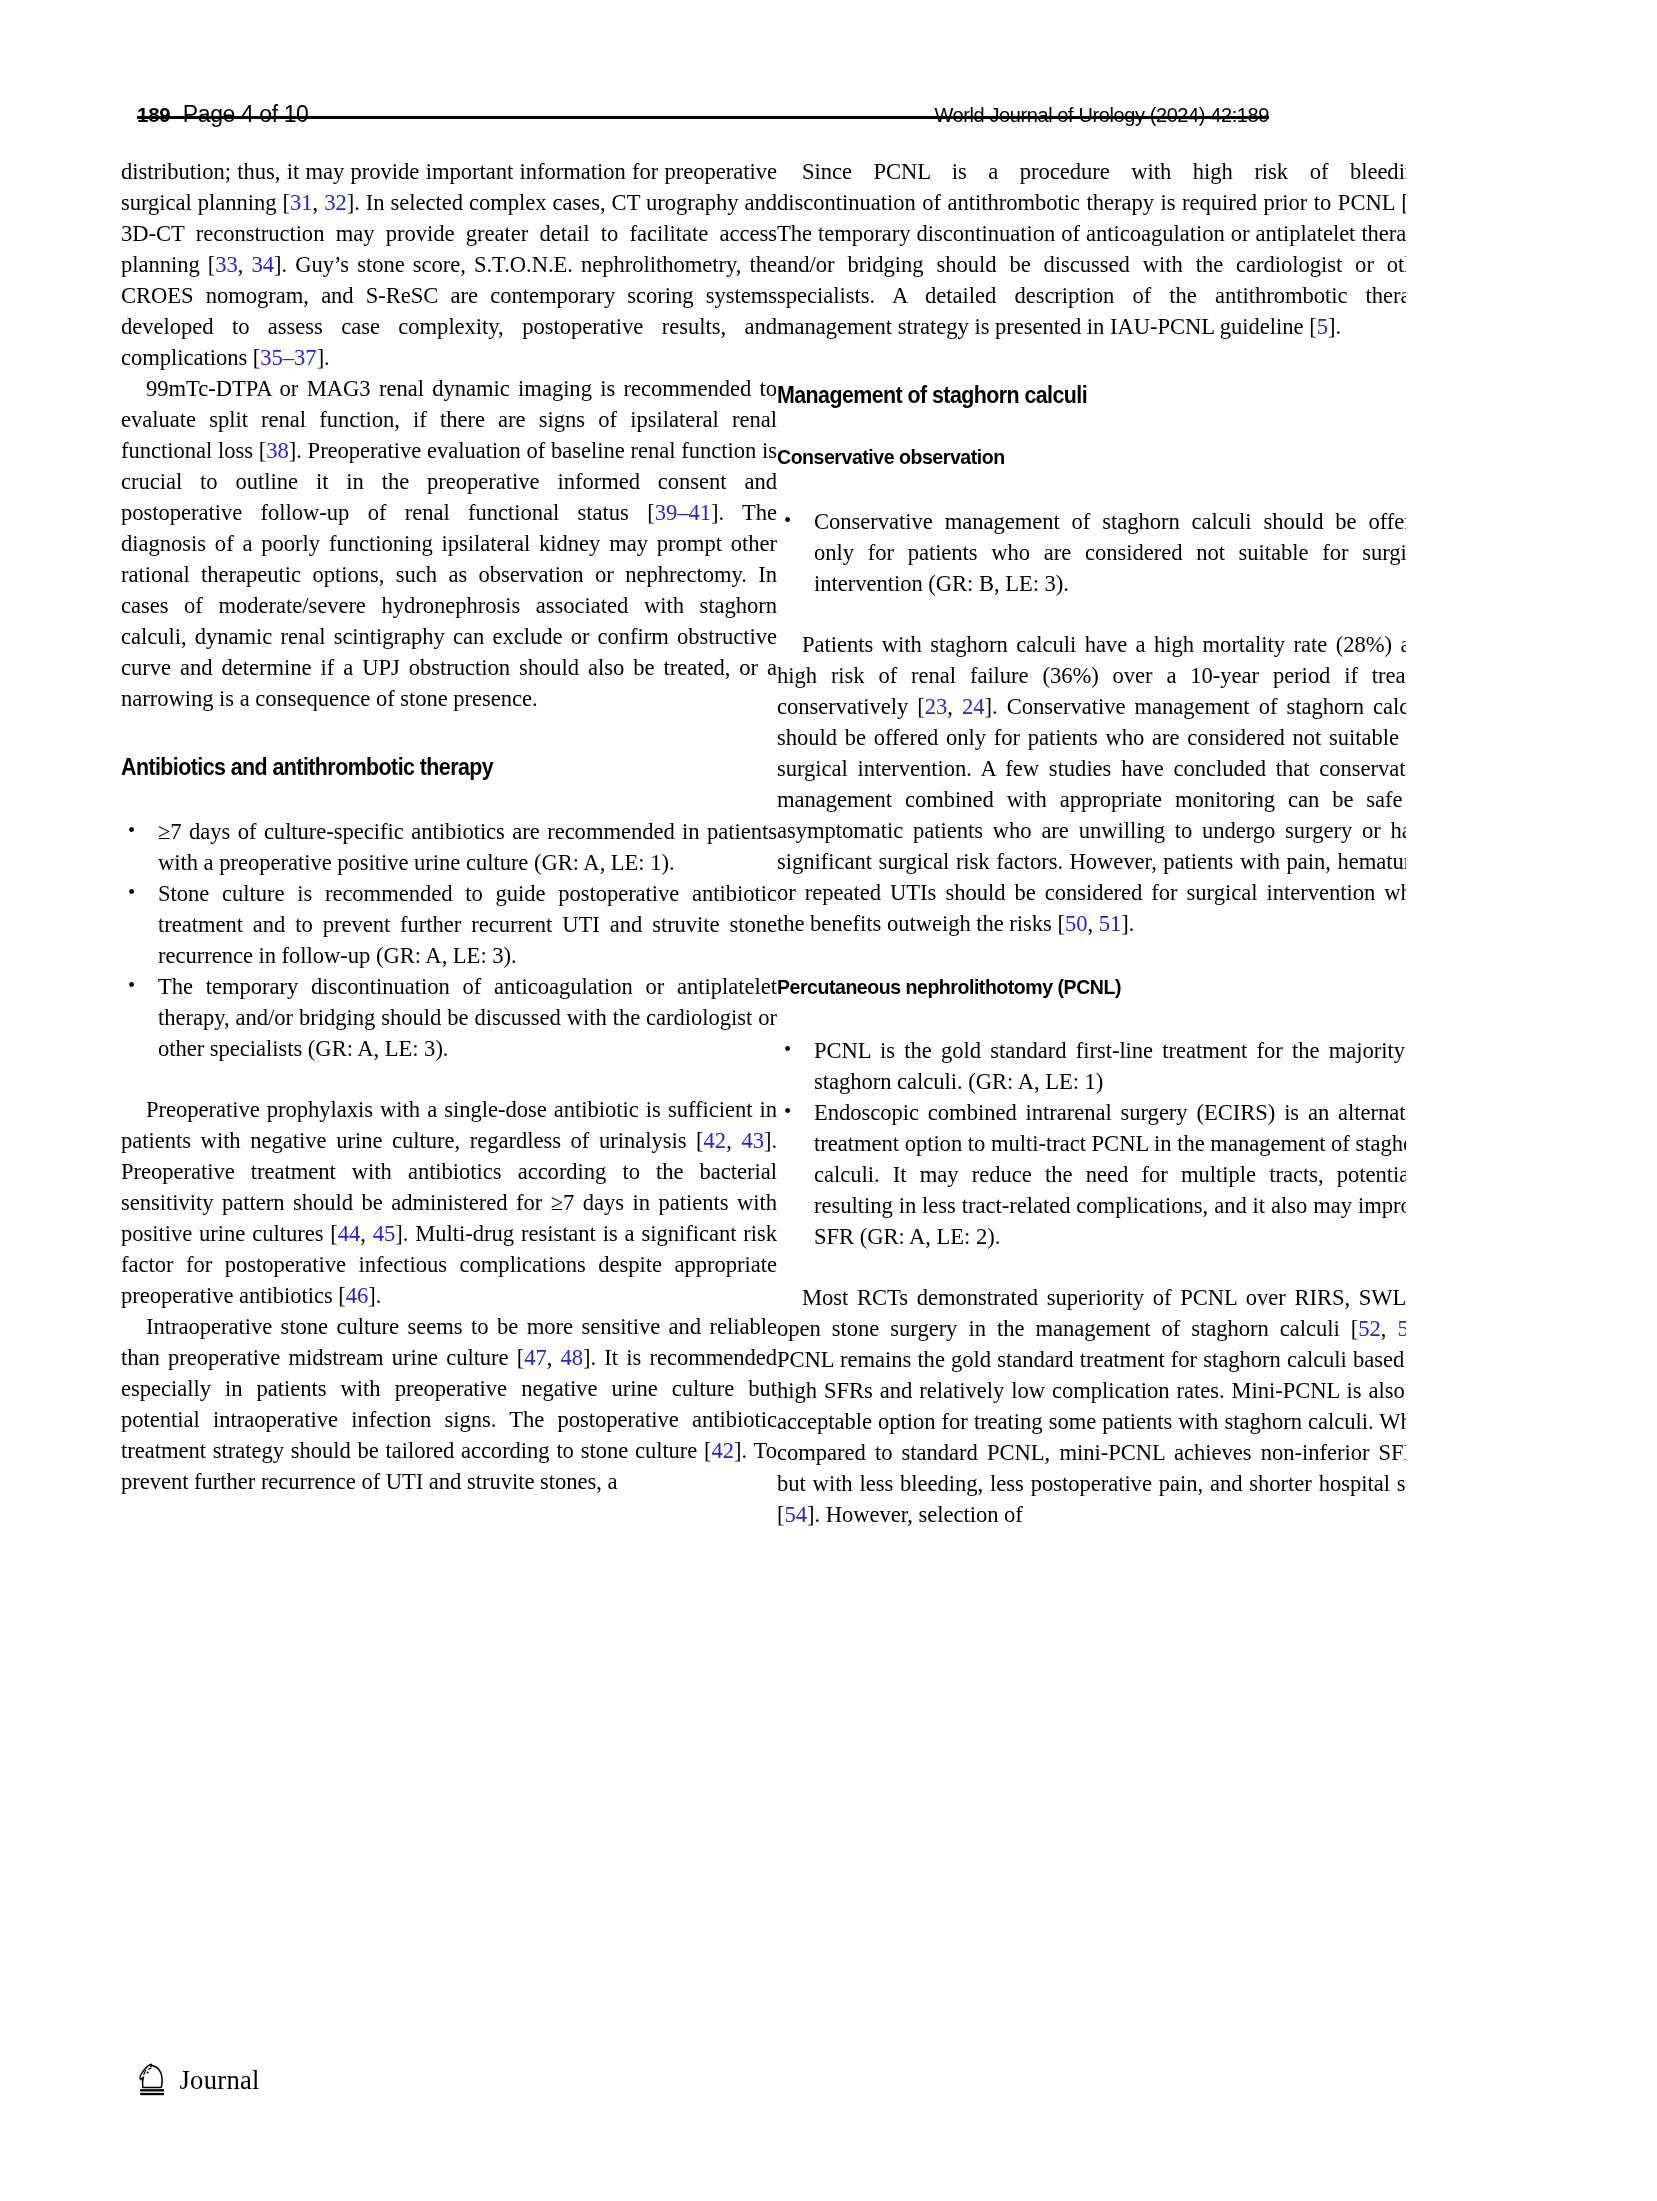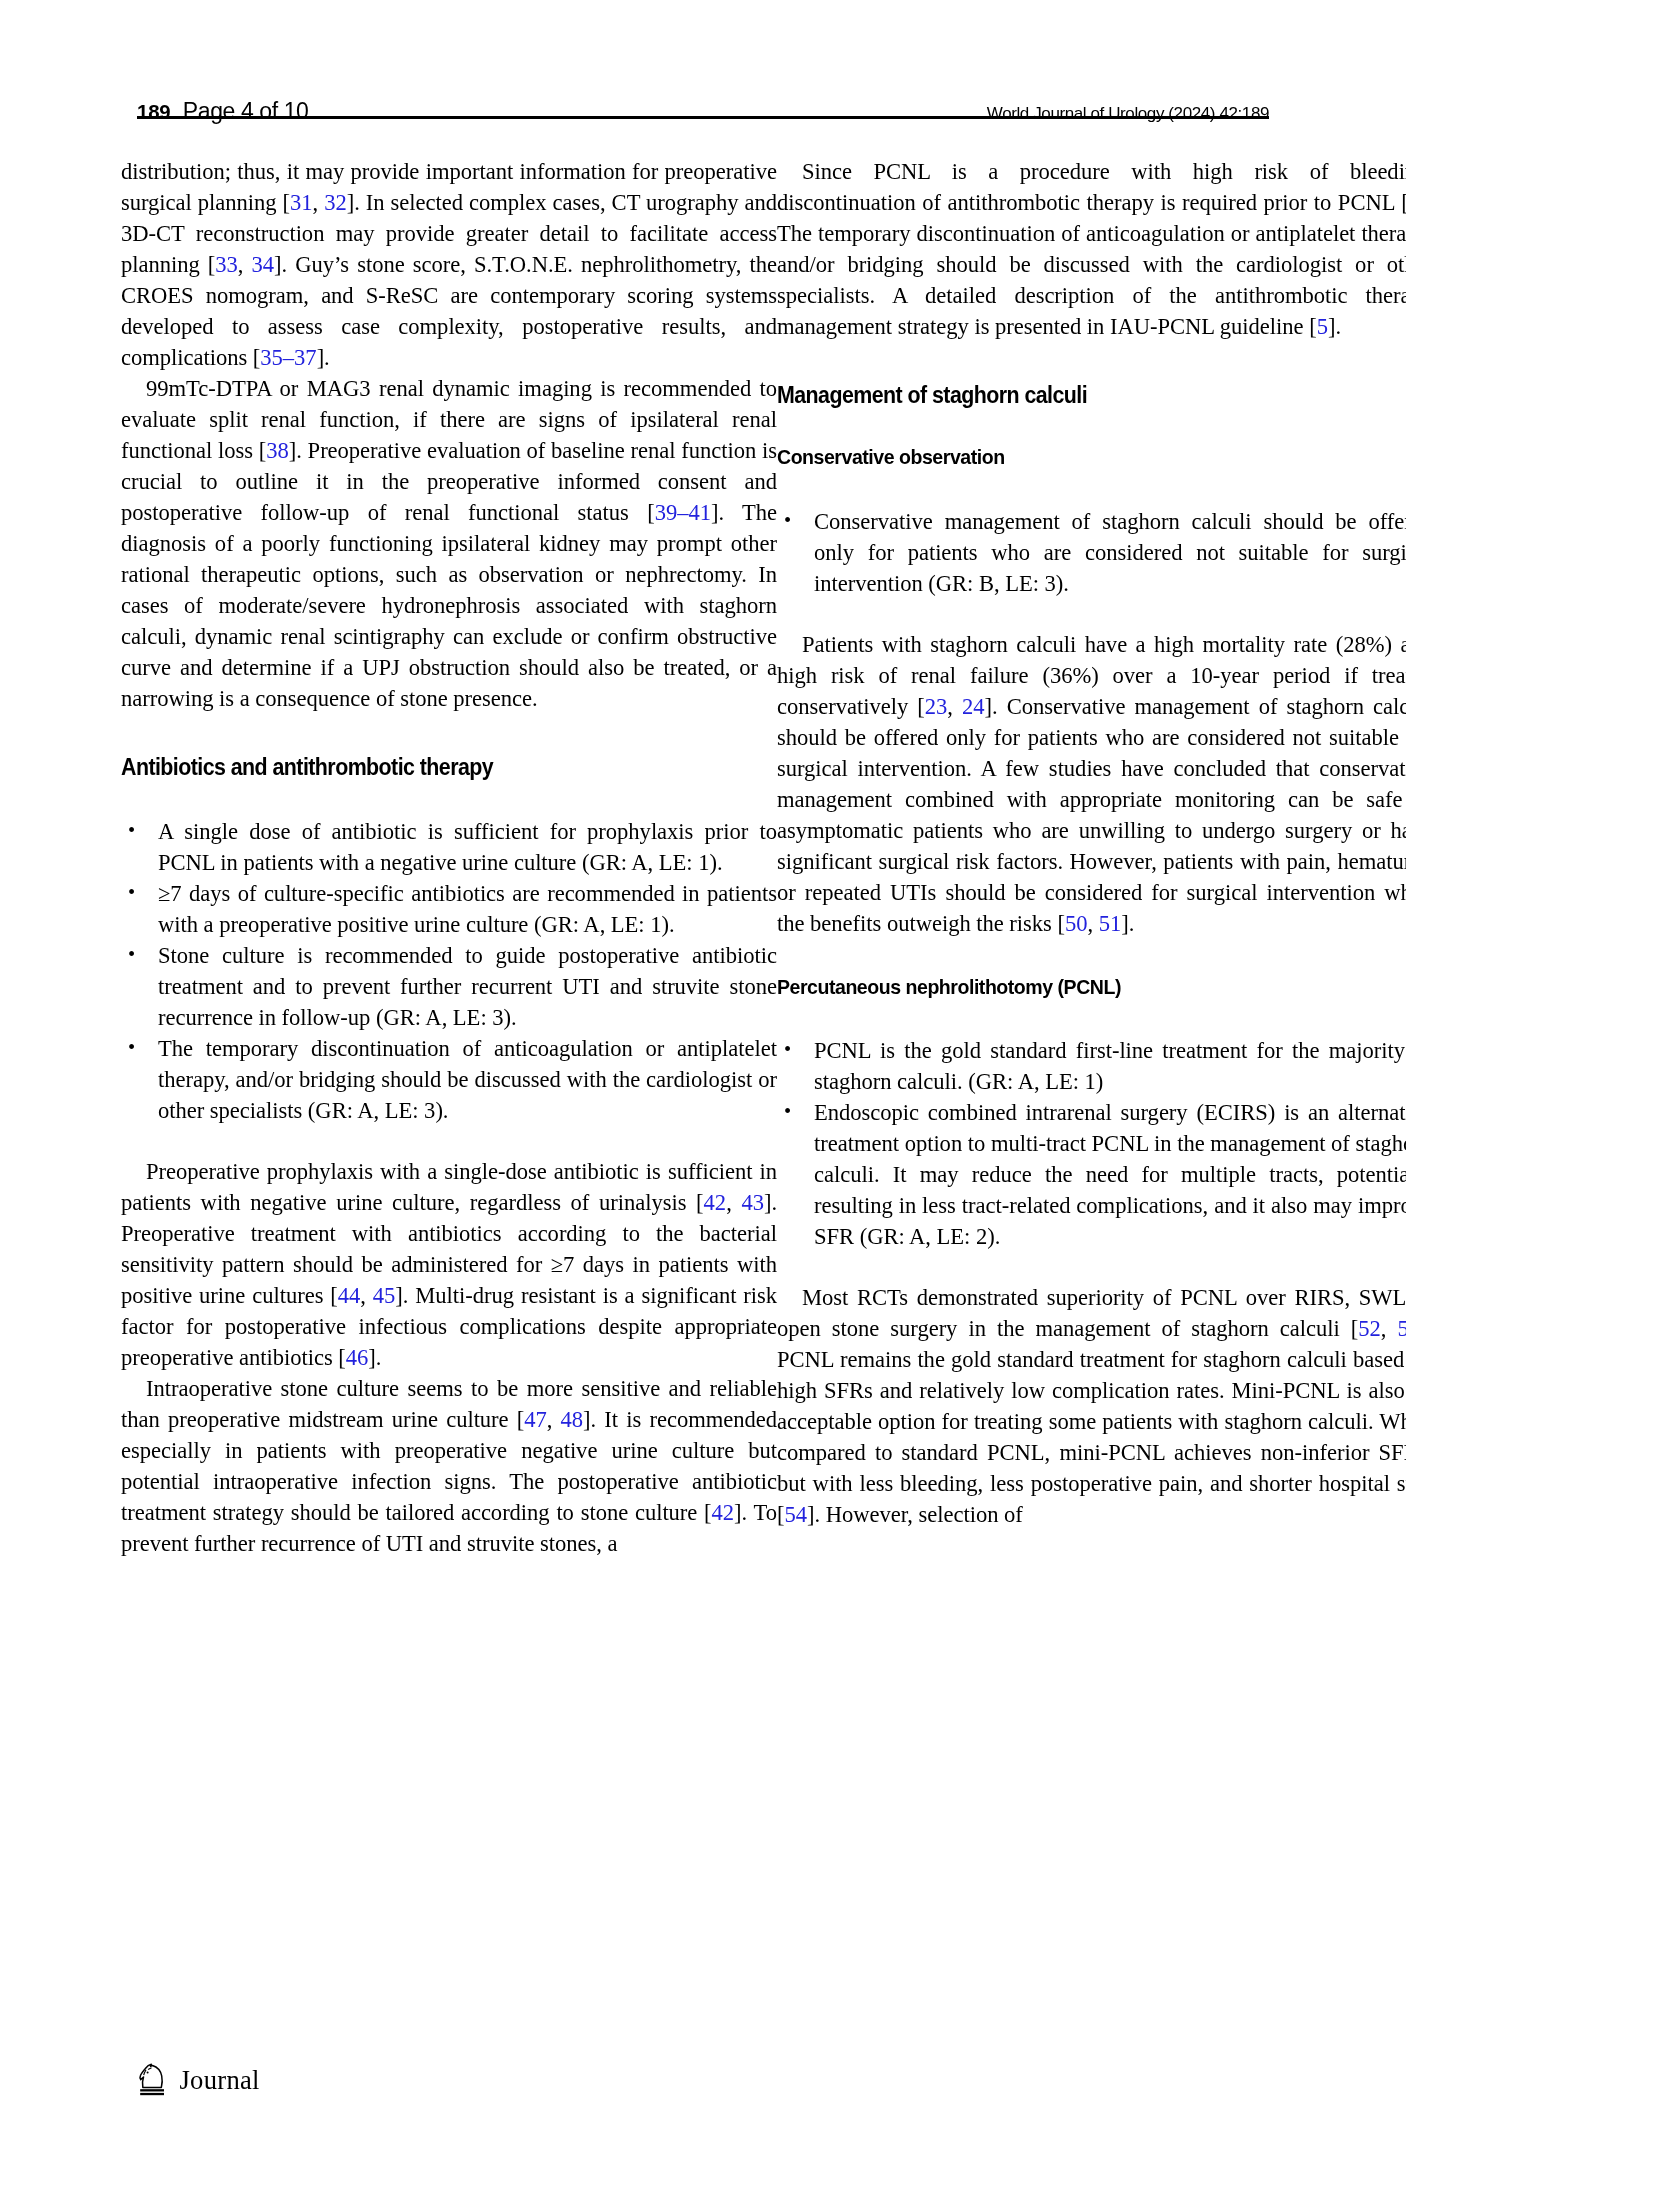--- a/index.html
+++ b/index.html
@@ -40,21 +40,21 @@
   .runhead-artno {
     font-weight: bold;
     font-size: 20.4px;
     letter-spacing: -0.2px;
   }
   .runhead-pageof {
     font-size: 23px;
     letter-spacing: -0.4px;
   }
   .runhead-right {
-    font-size: 17px;
+    font-size: 20px;
     letter-spacing: -0.4px;
     white-space: nowrap;
     margin-top: 28px;
   }
   .rule {
     position: absolute;
     left: 137px;
     right: 137px;
     top: 116px;
     height: 2.7px;
@@ -171,21 +171,20 @@
 
     <div class="col">
 
       <p class="body"><span>distribution; thus, it may provide important information for preoperative surgical planning [</span><span class="cite">31</span><span>, </span><span class="cite">32</span><span>]. In selected complex cases, CT urography and 3D-CT reconstruction may provide greater detail to facilitate access planning [</span><span class="cite">33</span><span>, </span><span class="cite">34</span><span>]. Guy’s stone score, S.T.O.N.E. nephrolithometry, the CROES nomogram, and S-ReSC are contemporary scoring systems developed to assess case complexity, postoperative results, and complications [</span><span class="cite">35–37</span><span>].</span></p>
 
       <p class="body indent"><span>99mTc-DTPA or MAG3 renal dynamic imaging is recommended to evaluate split renal function, if there are signs of ipsilateral renal functional loss [</span><span class="cite">38</span><span>]. Preoperative evaluation of baseline renal function is crucial to outline it in the preoperative informed consent and postoperative follow-up of renal functional status [</span><span class="cite">39–41</span><span>]. The diagnosis of a poorly functioning ipsilateral kidney may prompt other rational therapeutic options, such as observation or nephrectomy. In cases of moderate/severe hydronephrosis associated with staghorn calculi, dynamic renal scintigraphy can exclude or confirm obstructive curve and determine if a UPJ obstruction should also be treated, or a narrowing is a consequence of stone presence.</span></p>
 
       <h2 class="sec">Antibiotics and antithrombotic therapy</h2>
 
       <ul class="bullets">
-        <li>A single dose of antibiotic is sufficient for prophylaxis prior to PCNL in patients with a negative urine culture (GR: A, LE: 1).</li>
         <li>≥7 days of culture-specific antibiotics are recommended in patients with a preoperative positive urine culture (GR: A, LE: 1).</li>
         <li>Stone culture is recommended to guide postoperative antibiotic treatment and to prevent further recurrent UTI and struvite stone recurrence in follow-up (GR: A, LE: 3).</li>
         <li>The temporary discontinuation of anticoagulation or antiplatelet therapy, and/or bridging should be discussed with the cardiologist or other specialists (GR: A, LE: 3).</li>
       </ul>
 
       <div class="gap-after-list"></div>
 
       <p class="body indent"><span>Preoperative prophylaxis with a single-dose antibiotic is sufficient in patients with negative urine culture, regardless of urinalysis [</span><span class="cite">42</span><span>, </span><span class="cite">43</span><span>]. Preoperative treatment with antibiotics according to the bacterial sensitivity pattern should be administered for ≥7 days in patients with positive urine cultures [</span><span class="cite">44</span><span>, </span><span class="cite">45</span><span>]. Multi-drug resistant is a significant risk factor for postoperative infectious complications despite appropriate preoperative antibiotics [</span><span class="cite">46</span><span>].</span></p>
 
       <p class="body indent"><span>Intraoperative stone culture seems to be more sensitive and reliable than preoperative midstream urine culture [</span><span class="cite">47</span><span>, </span><span class="cite">48</span><span>]. It is recommended especially in patients with preoperative negative urine culture but potential intraoperative infection signs. The postoperative antibiotic treatment strategy should be tailored according to stone culture [</span><span class="cite">42</span><span>]. To prevent further recurrence of UTI and struvite stones, a</span></p>

